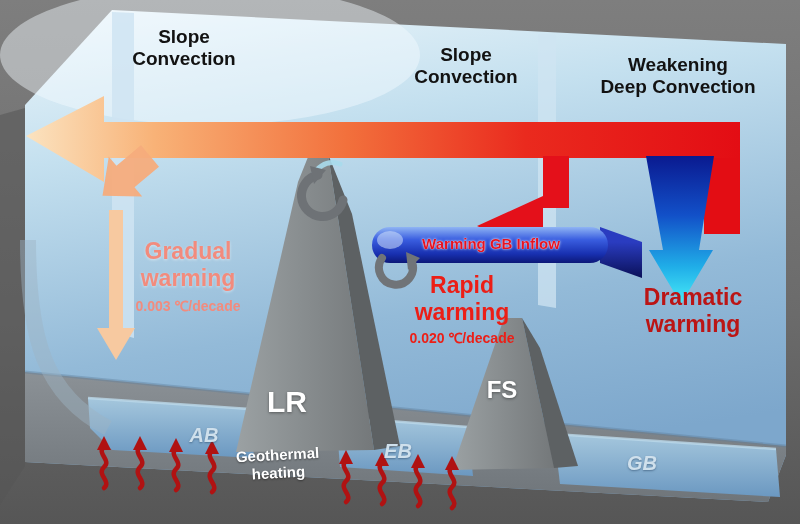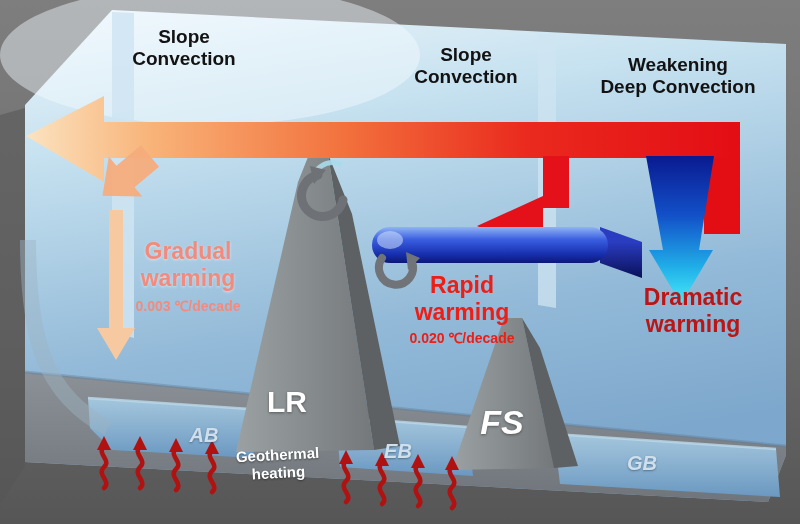--- a/index.html
+++ b/index.html
@@ -15,21 +15,21 @@
   #weak{left:570px;top:54px;width:216px;font-size:19px;color:#121212;}
   #aw{left:320px;top:126px;width:260px;font-size:19px;color:#ffffff;text-shadow:0 1px 2px rgba(100,0,0,.55);}
   #inflow{left:386px;top:235px;width:210px;font-size:15px;color:#e51322;text-shadow:0 0 3px rgba(255,255,255,.85),0 0 1px #fff;}
   #gradT{left:106px;top:238px;width:164px;font-size:23px;color:#f28b7d;text-shadow:0 1px 3px rgba(255,255,255,.5);text-align:center;}
   #gradR{left:100px;top:298px;width:176px;font-size:14px;color:#f28b7d;}
   #rapT{left:388px;top:272px;width:148px;font-size:23px;color:#ec1e16;}
   #rapR{left:376px;top:330px;width:172px;font-size:14px;color:#ec1e16;text-align:center;}
   #draT{left:610px;top:284px;width:166px;font-size:23px;color:#bb1515;}
   #draR{left:606px;top:342px;width:174px;font-size:14px;color:#bb1515;}
   #lr{left:250px;top:384px;width:74px;font-size:30px;color:#fff;text-shadow:0 1px 3px rgba(0,0,0,.4);}
-  #fs{left:470px;top:402px;width:64px;font-size:34px;color:#fff;text-shadow:0 1px 3px rgba(0,0,0,.4);font-style:italic;}
+  #fs{left:470px;top:376px;width:64px;font-size:24px;color:#fff;text-shadow:0 1px 3px rgba(0,0,0,.4);}
   #ab,#eb,#gb{font-size:20px;color:#cfe0ec;font-style:italic;text-shadow:0 1px 2px rgba(40,70,100,.55);}
   #ab{left:176px;top:424px;width:56px;}
   #eb{left:370px;top:440px;width:56px;}
   #gb{left:614px;top:452px;width:56px;}
   #geo{left:210px;top:446px;width:136px;font-size:15px;color:#fff;transform:rotate(-3deg);text-shadow:0 1px 2px rgba(0,0,0,.45);}
 </style>
 </head>
 <body>
 
 <div id="scene">
@@ -147,20 +147,21 @@
     <use href="#squig" transform="translate(418,460)"></use>
     <use href="#squig" transform="translate(452,462)"></use>
   </svg>
 
   <div class="lbl" id="slopeL">Slope
 Convection</div>
   <div class="lbl" id="slopeM">Slope
 Convection</div>
   <div class="lbl" id="weak">Weakening
 Deep Convection</div>
+  <div class="lbl" id="inflow">Warming GB Inflow</div>
 
   <div class="lbl" id="gradT">Gradual
 warming</div>
   <div class="lbl" id="gradR">0.003 ℃/decade</div>
   <div class="lbl" id="rapT">Rapid
 warming</div>
   <div class="lbl" id="rapR">0.020 ℃/decade</div>
   <div class="lbl" id="draT">Dramatic
 warming</div>
 

